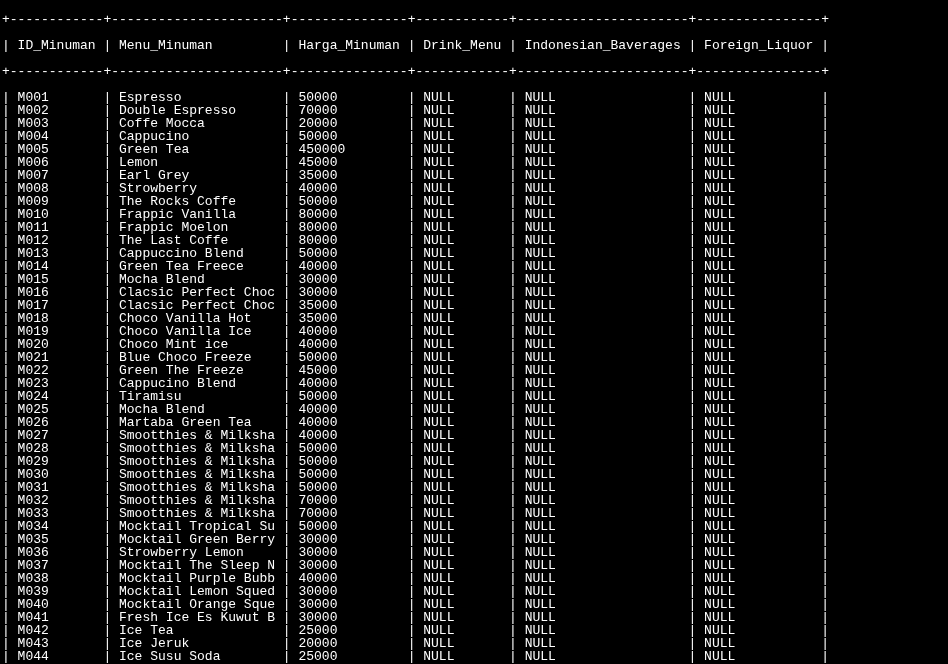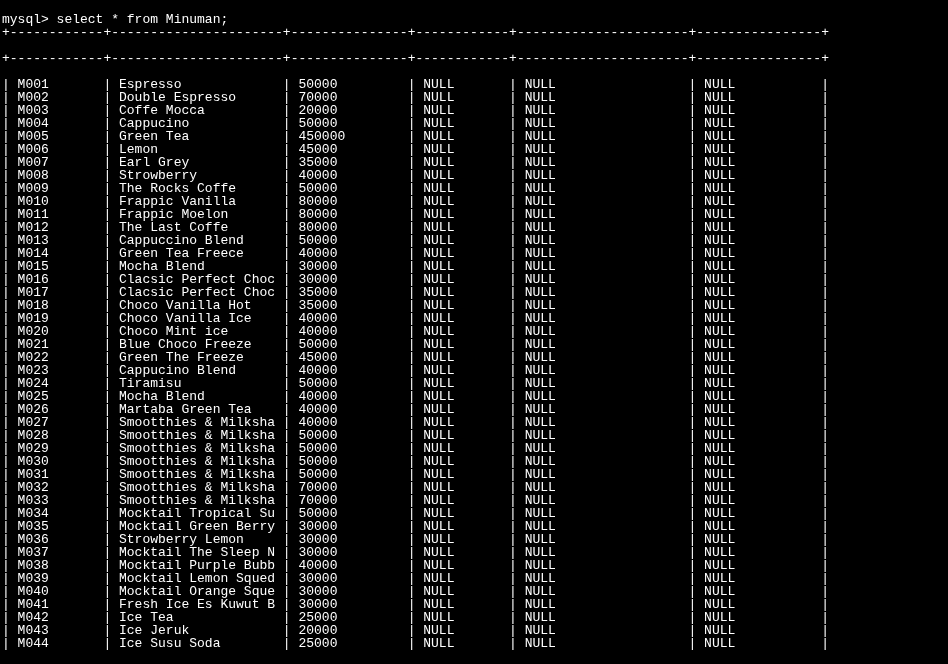--- a/index.html
+++ b/index.html
@@ -2,17 +2,17 @@
 <html><head>
 <meta charset="utf-8">
 <style>
   html,body{margin:0;padding:0;background:#000;color:#fff;font-family:"Courier New",monospace;font-size:13px;line-height:13px;}
   #term{padding:0 2px;white-space:pre;}
 </style>
 </head>
 <body>
 
 <div id="term">
-<span>mysql&gt; select * from Minuman;</span>
 <div id="ruleTop">+------------+----------------------+---------------+------------+----------------------+----------------+</div>
+<div id="headerRow">| ID_Minuman | Menu_Minuman         | Harga_Minuman | Drink_Menu | Indonesian_Baverages | Foreign_Liquor |</div>
 <div id="ruleMid">+------------+----------------------+---------------+------------+----------------------+----------------+</div>
 <div id="bodyRows"><div>| M001       | Espresso             | 50000         | NULL       | NULL                 | NULL           |</div><div>| M002       | Double Espresso      | 70000         | NULL       | NULL                 | NULL           |</div><div>| M003       | Coffe Mocca          | 20000         | NULL       | NULL                 | NULL           |</div><div>| M004       | Cappucino            | 50000         | NULL       | NULL                 | NULL           |</div><div>| M005       | Green Tea            | 450000        | NULL       | NULL                 | NULL           |</div><div>| M006       | Lemon                | 45000         | NULL       | NULL                 | NULL           |</div><div>| M007       | Earl Grey            | 35000         | NULL       | NULL                 | NULL           |</div><div>| M008       | Strowberry           | 40000         | NULL       | NULL                 | NULL           |</div><div>| M009       | The Rocks Coffe      | 50000         | NULL       | NULL                 | NULL           |</div><div>| M010       | Frappic Vanilla      | 80000         | NULL       | NULL                 | NULL           |</div><div>| M011       | Frappic Moelon       | 80000         | NULL       | NULL                 | NULL           |</div><div>| M012       | The Last Coffe       | 80000         | NULL       | NULL                 | NULL           |</div><div>| M013       | Cappuccino Blend     | 50000         | NULL       | NULL                 | NULL           |</div><div>| M014       | Green Tea Freece     | 40000         | NULL       | NULL                 | NULL           |</div><div>| M015       | Mocha Blend          | 30000         | NULL       | NULL                 | NULL           |</div><div>| M016       | Clacsic Perfect Choc | 30000         | NULL       | NULL                 | NULL           |</div><div>| M017       | Clacsic Perfect Choc | 35000         | NULL       | NULL                 | NULL           |</div><div>| M018       | Choco Vanilla Hot    | 35000         | NULL       | NULL                 | NULL           |</div><div>| M019       | Choco Vanilla Ice    | 40000         | NULL       | NULL                 | NULL           |</div><div>| M020       | Choco Mint ice       | 40000         | NULL       | NULL                 | NULL           |</div><div>| M021       | Blue Choco Freeze    | 50000         | NULL       | NULL                 | NULL           |</div><div>| M022       | Green The Freeze     | 45000         | NULL       | NULL                 | NULL           |</div><div>| M023       | Cappucino Blend      | 40000         | NULL       | NULL                 | NULL           |</div><div>| M024       | Tiramisu             | 50000         | NULL       | NULL                 | NULL           |</div><div>| M025       | Mocha Blend          | 40000         | NULL       | NULL                 | NULL           |</div><div>| M026       | Martaba Green Tea    | 40000         | NULL       | NULL                 | NULL           |</div><div>| M027       | Smootthies &amp; Milksha | 40000         | NULL       | NULL                 | NULL           |</div><div>| M028       | Smootthies &amp; Milksha | 50000         | NULL       | NULL                 | NULL           |</div><div>| M029       | Smootthies &amp; Milksha | 50000         | NULL       | NULL                 | NULL           |</div><div>| M030       | Smootthies &amp; Milksha | 50000         | NULL       | NULL                 | NULL           |</div><div>| M031       | Smootthies &amp; Milksha | 50000         | NULL       | NULL                 | NULL           |</div><div>| M032       | Smootthies &amp; Milksha | 70000         | NULL       | NULL                 | NULL           |</div><div>| M033       | Smootthies &amp; Milksha | 70000         | NULL       | NULL                 | NULL           |</div><div>| M034       | Mocktail Tropical Su | 50000         | NULL       | NULL                 | NULL           |</div><div>| M035       | Mocktail Green Berry | 30000         | NULL       | NULL                 | NULL           |</div><div>| M036       | Strowberry Lemon     | 30000         | NULL       | NULL                 | NULL           |</div><div>| M037       | Mocktail The Sleep N | 30000         | NULL       | NULL                 | NULL           |</div><div>| M038       | Mocktail Purple Bubb | 40000         | NULL       | NULL                 | NULL           |</div><div>| M039       | Mocktail Lemon Squed | 30000         | NULL       | NULL                 | NULL           |</div><div>| M040       | Mocktail Orange Sque | 30000         | NULL       | NULL                 | NULL           |</div><div>| M041       | Fresh Ice Es Kuwut B | 30000         | NULL       | NULL                 | NULL           |</div><div>| M042       | Ice Tea              | 25000         | NULL       | NULL                 | NULL           |</div><div>| M043       | Ice Jeruk            | 20000         | NULL       | NULL                 | NULL           |</div><div>| M044       | Ice Susu Soda        | 25000         | NULL       | NULL                 | NULL           |</div></div>
 </div>
 
 </body></html>

